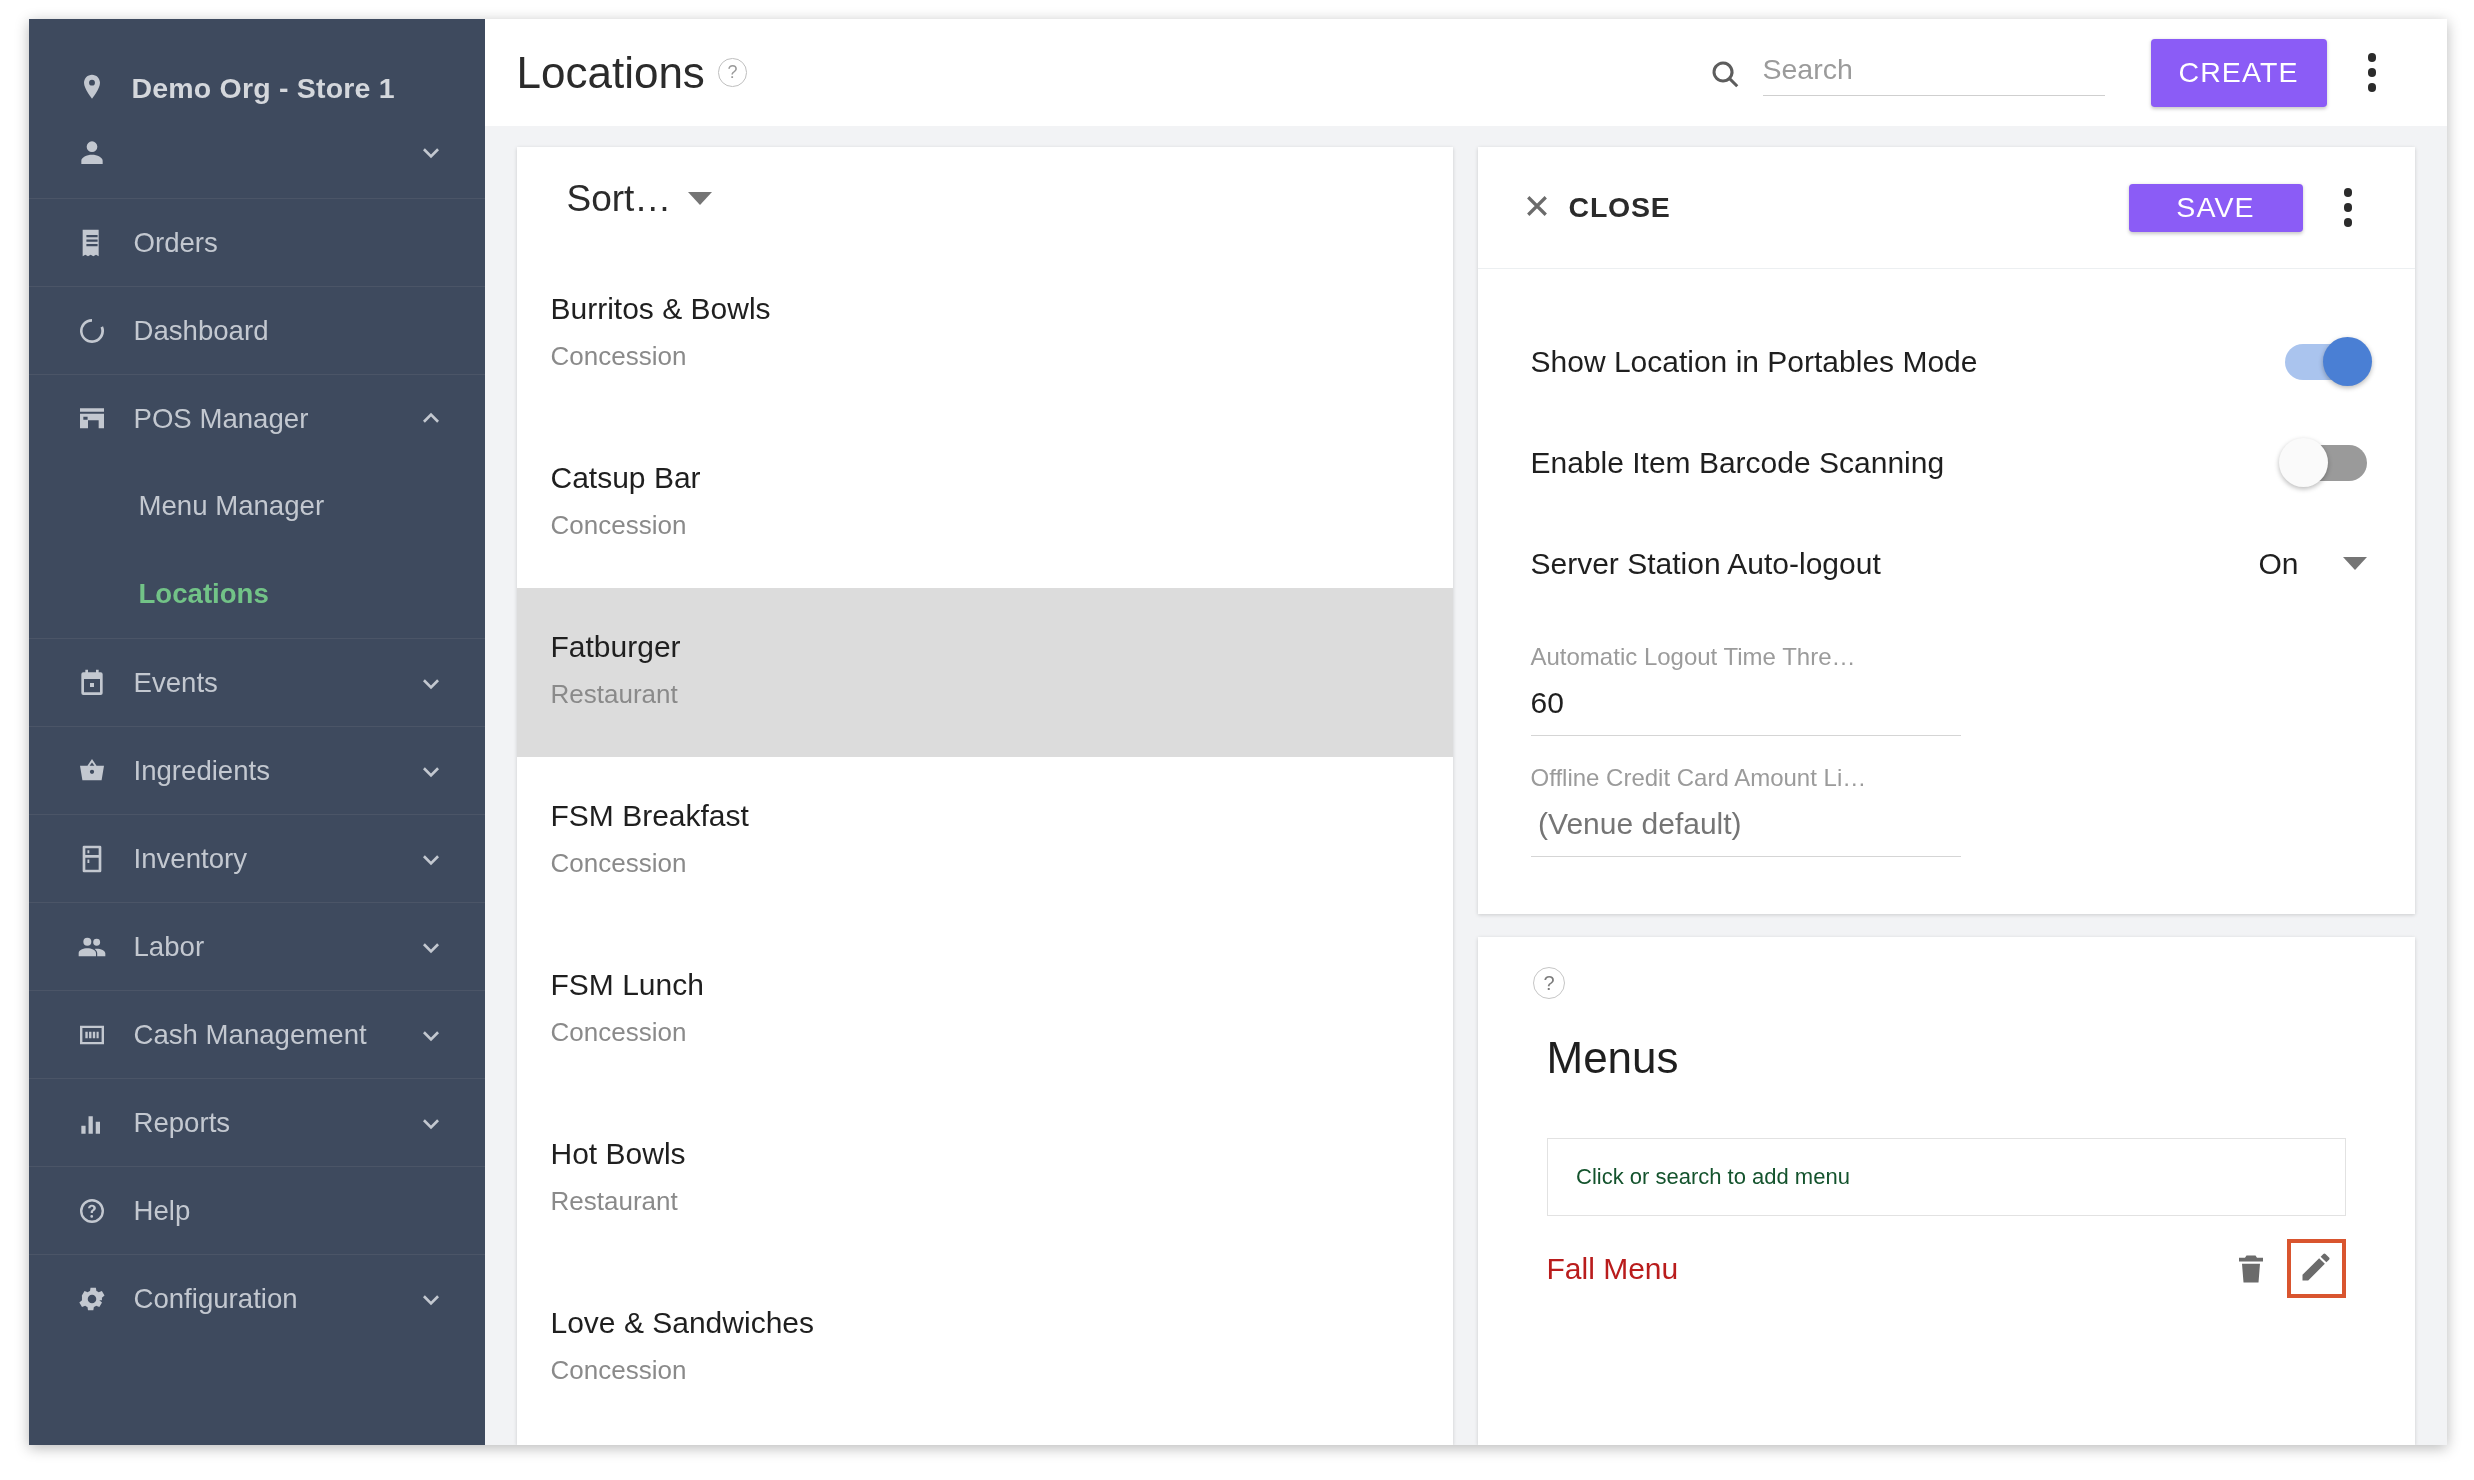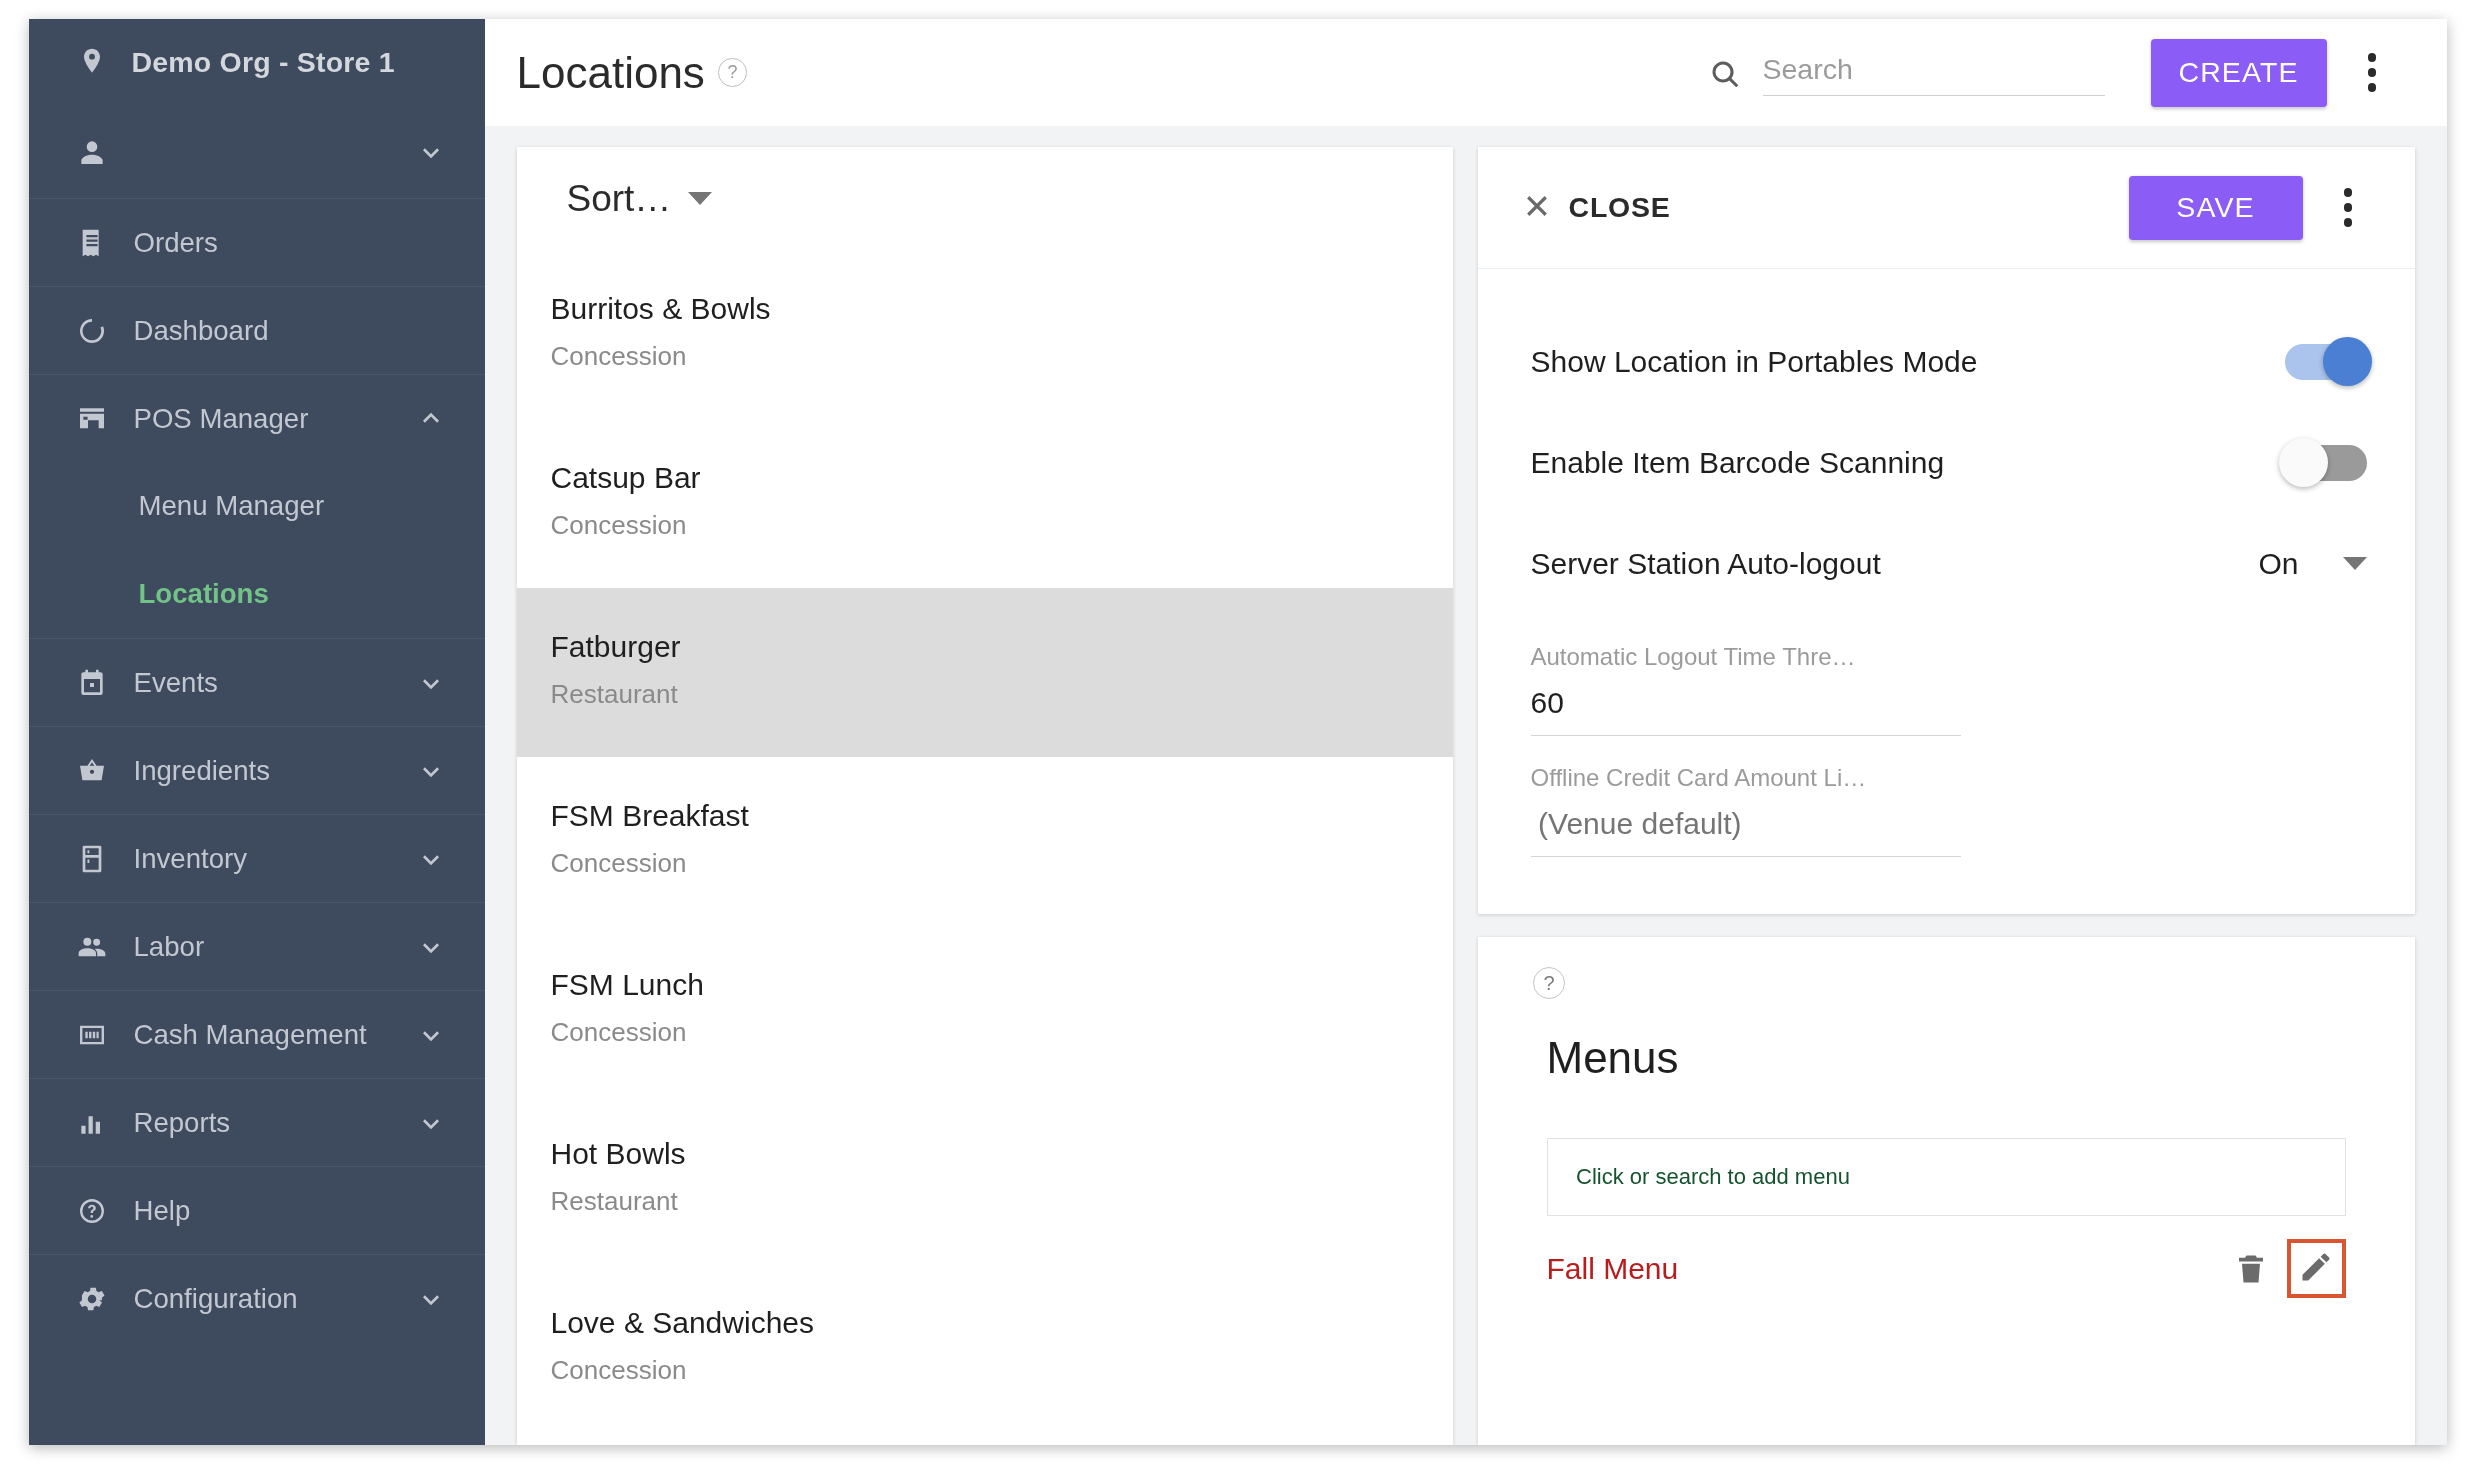--- a/index.html
+++ b/index.html
@@ -24,21 +24,21 @@
     width: 456px;
     background: #3e4a5e;
     flex: 0 0 456px;
     display: flex;
     flex-direction: column;
     overflow: hidden;
   }
   .org-header {
     height: 86px;
     display: flex;
-    align-items: center;
+    align-items: flex-end;
     padding: 0 0 0 46px;
     gap: 23px;
   }
   .org-name {
     color: #d4d7dc;
     font-size: 28.5px;
     font-weight: bold;
     letter-spacing: 0.2px;
   }
   .user-row {
@@ -208,21 +208,21 @@
     padding: 0 38px 0 44px;
     border-bottom: 1px solid #eceff1;
   }
   .close-btn {
     display: flex; align-items: center; gap: 17px;
     cursor: pointer; background: none; border: none;
     font-family: "Liberation Sans", sans-serif;
   }
   .close-x svg { width: 30px; height: 30px; stroke: #6b6b6b; stroke-width: 2.6; fill: none; }
   .close-label { font-size: 28.5px; color: #2b2b2b; font-weight: bold; letter-spacing: 0.8px; }
-  .btn-save { width: 174px; height: 64px; }
+  .btn-save { width: 174px; height: 48px; }
 
   .settings-body { padding: 42px 48px 57px 53px; }
   .setting-row {
     display: flex;
     align-items: center;
     height: 101px;
   }
   .setting-label { font-size: 30px; color: #1f1f1f; flex: 1; }
   .toggle {
     width: 82px; height: 36px;

